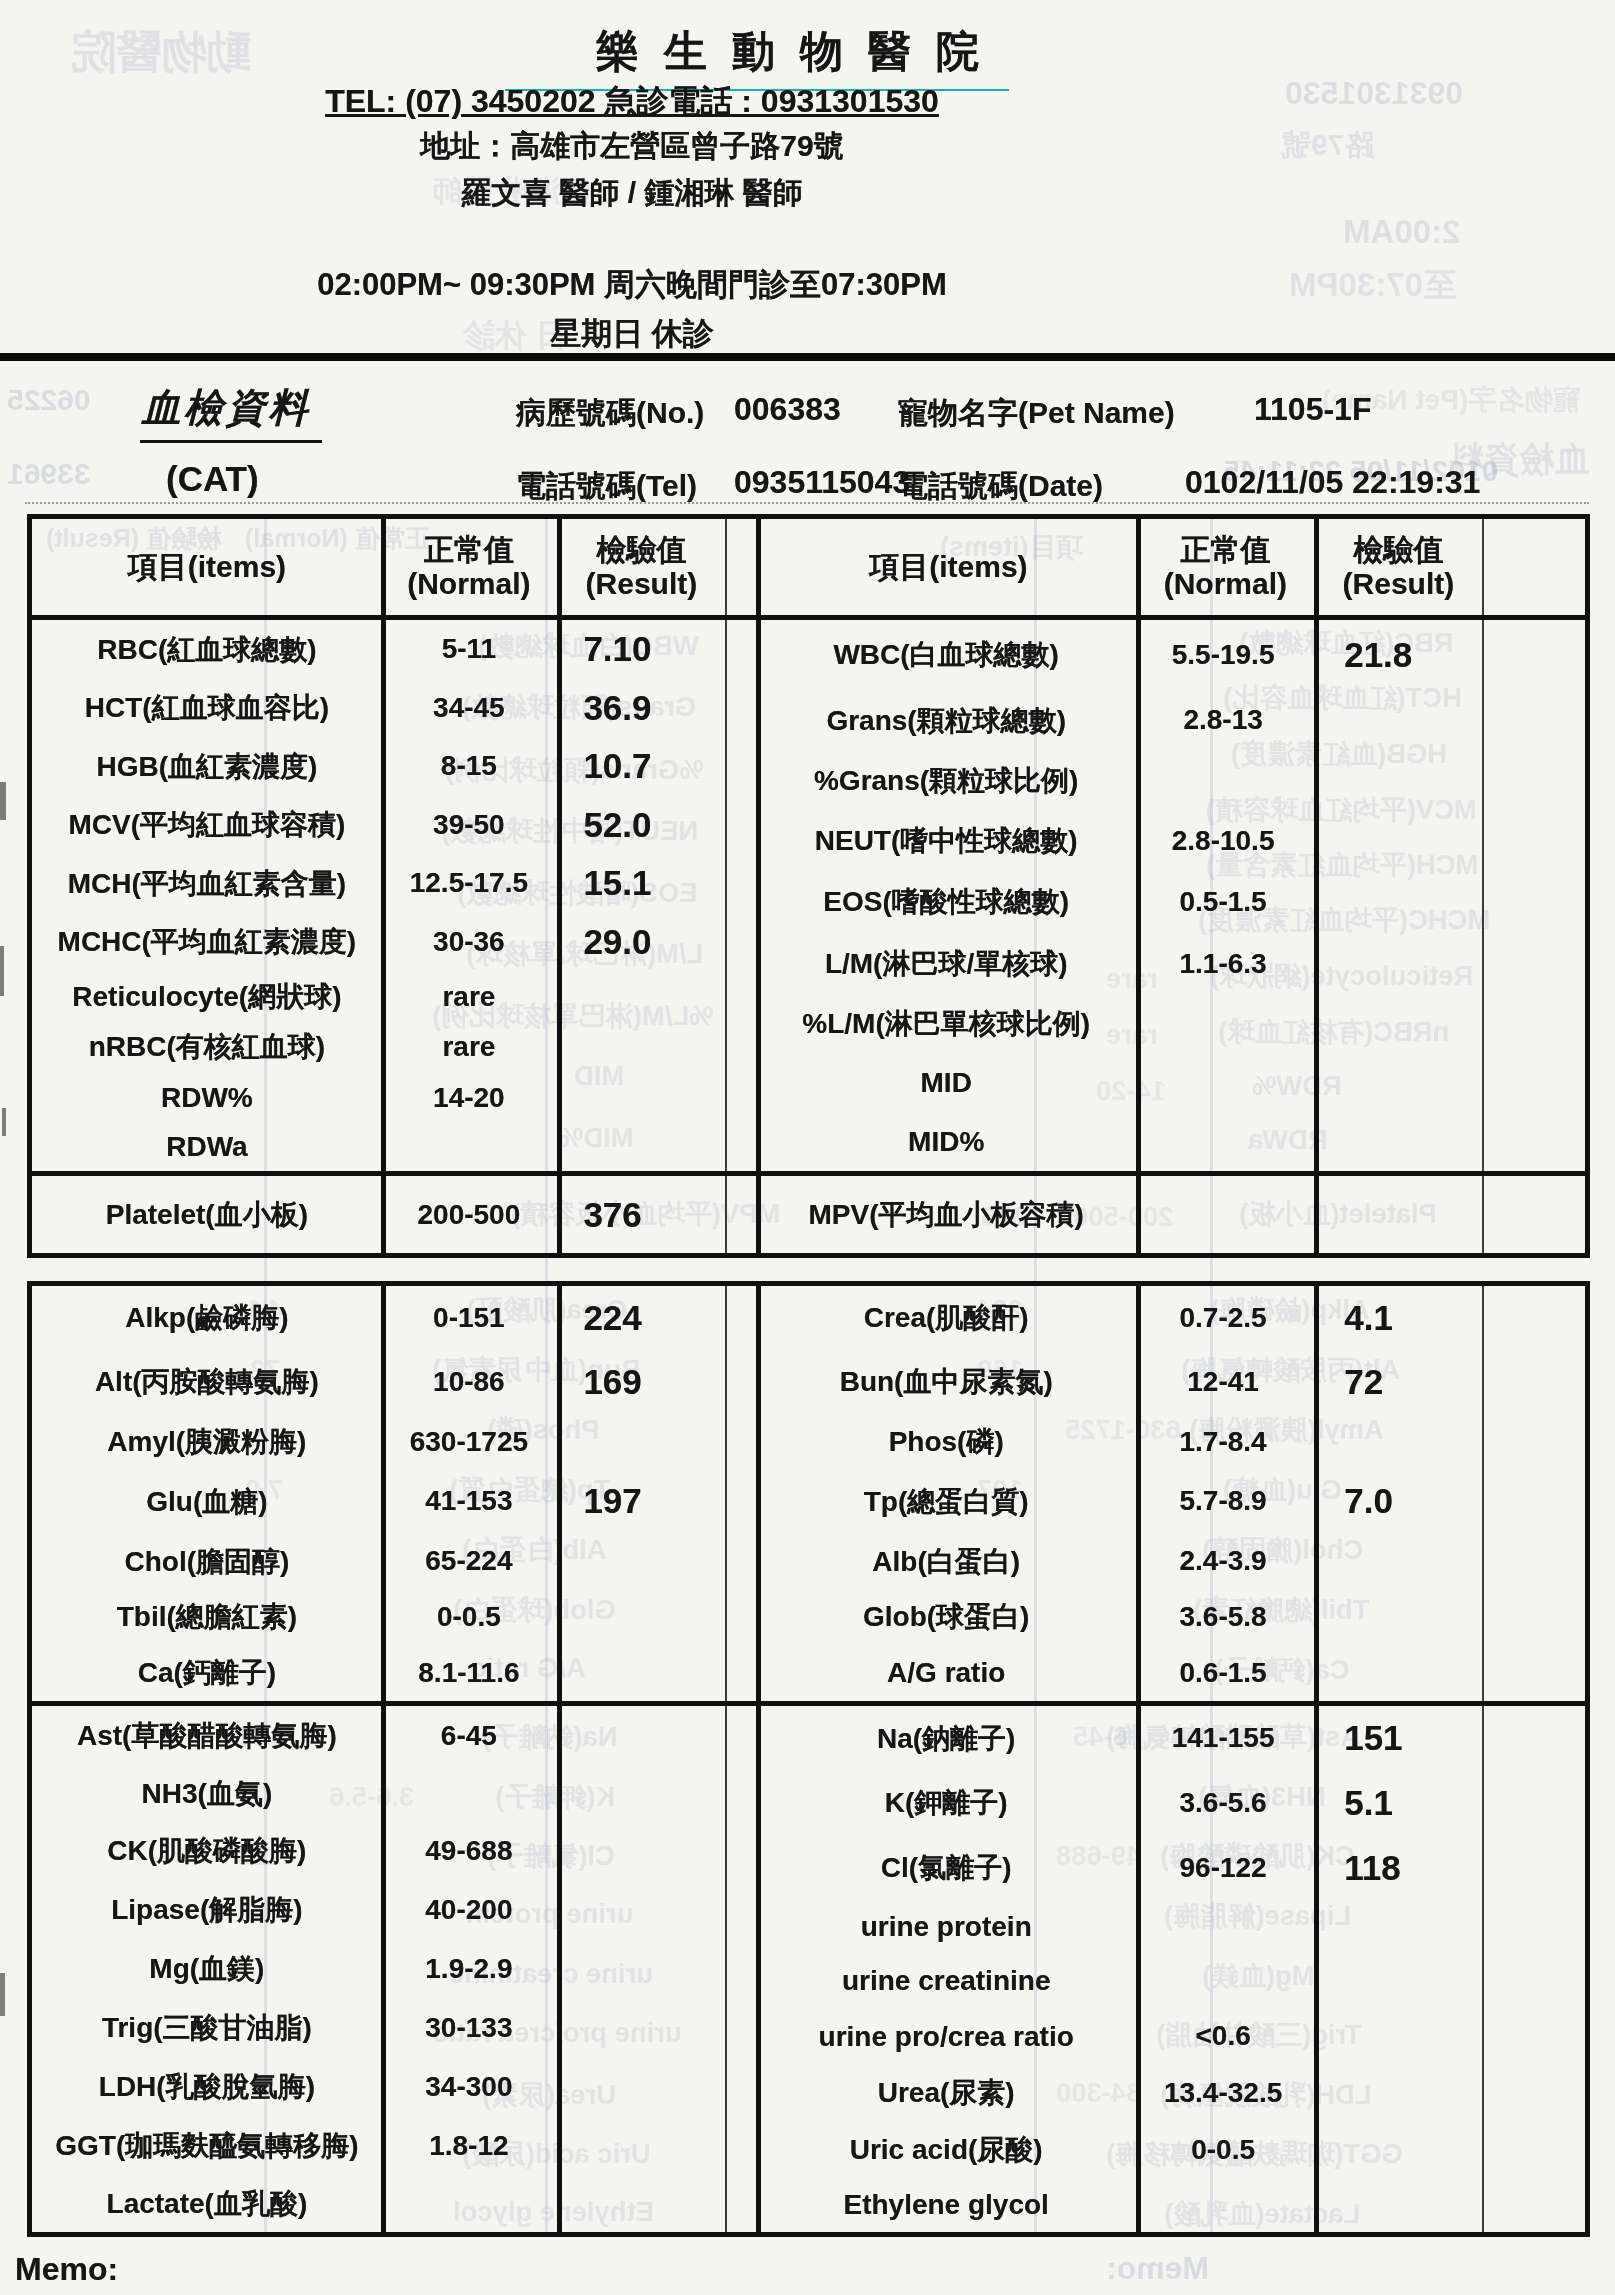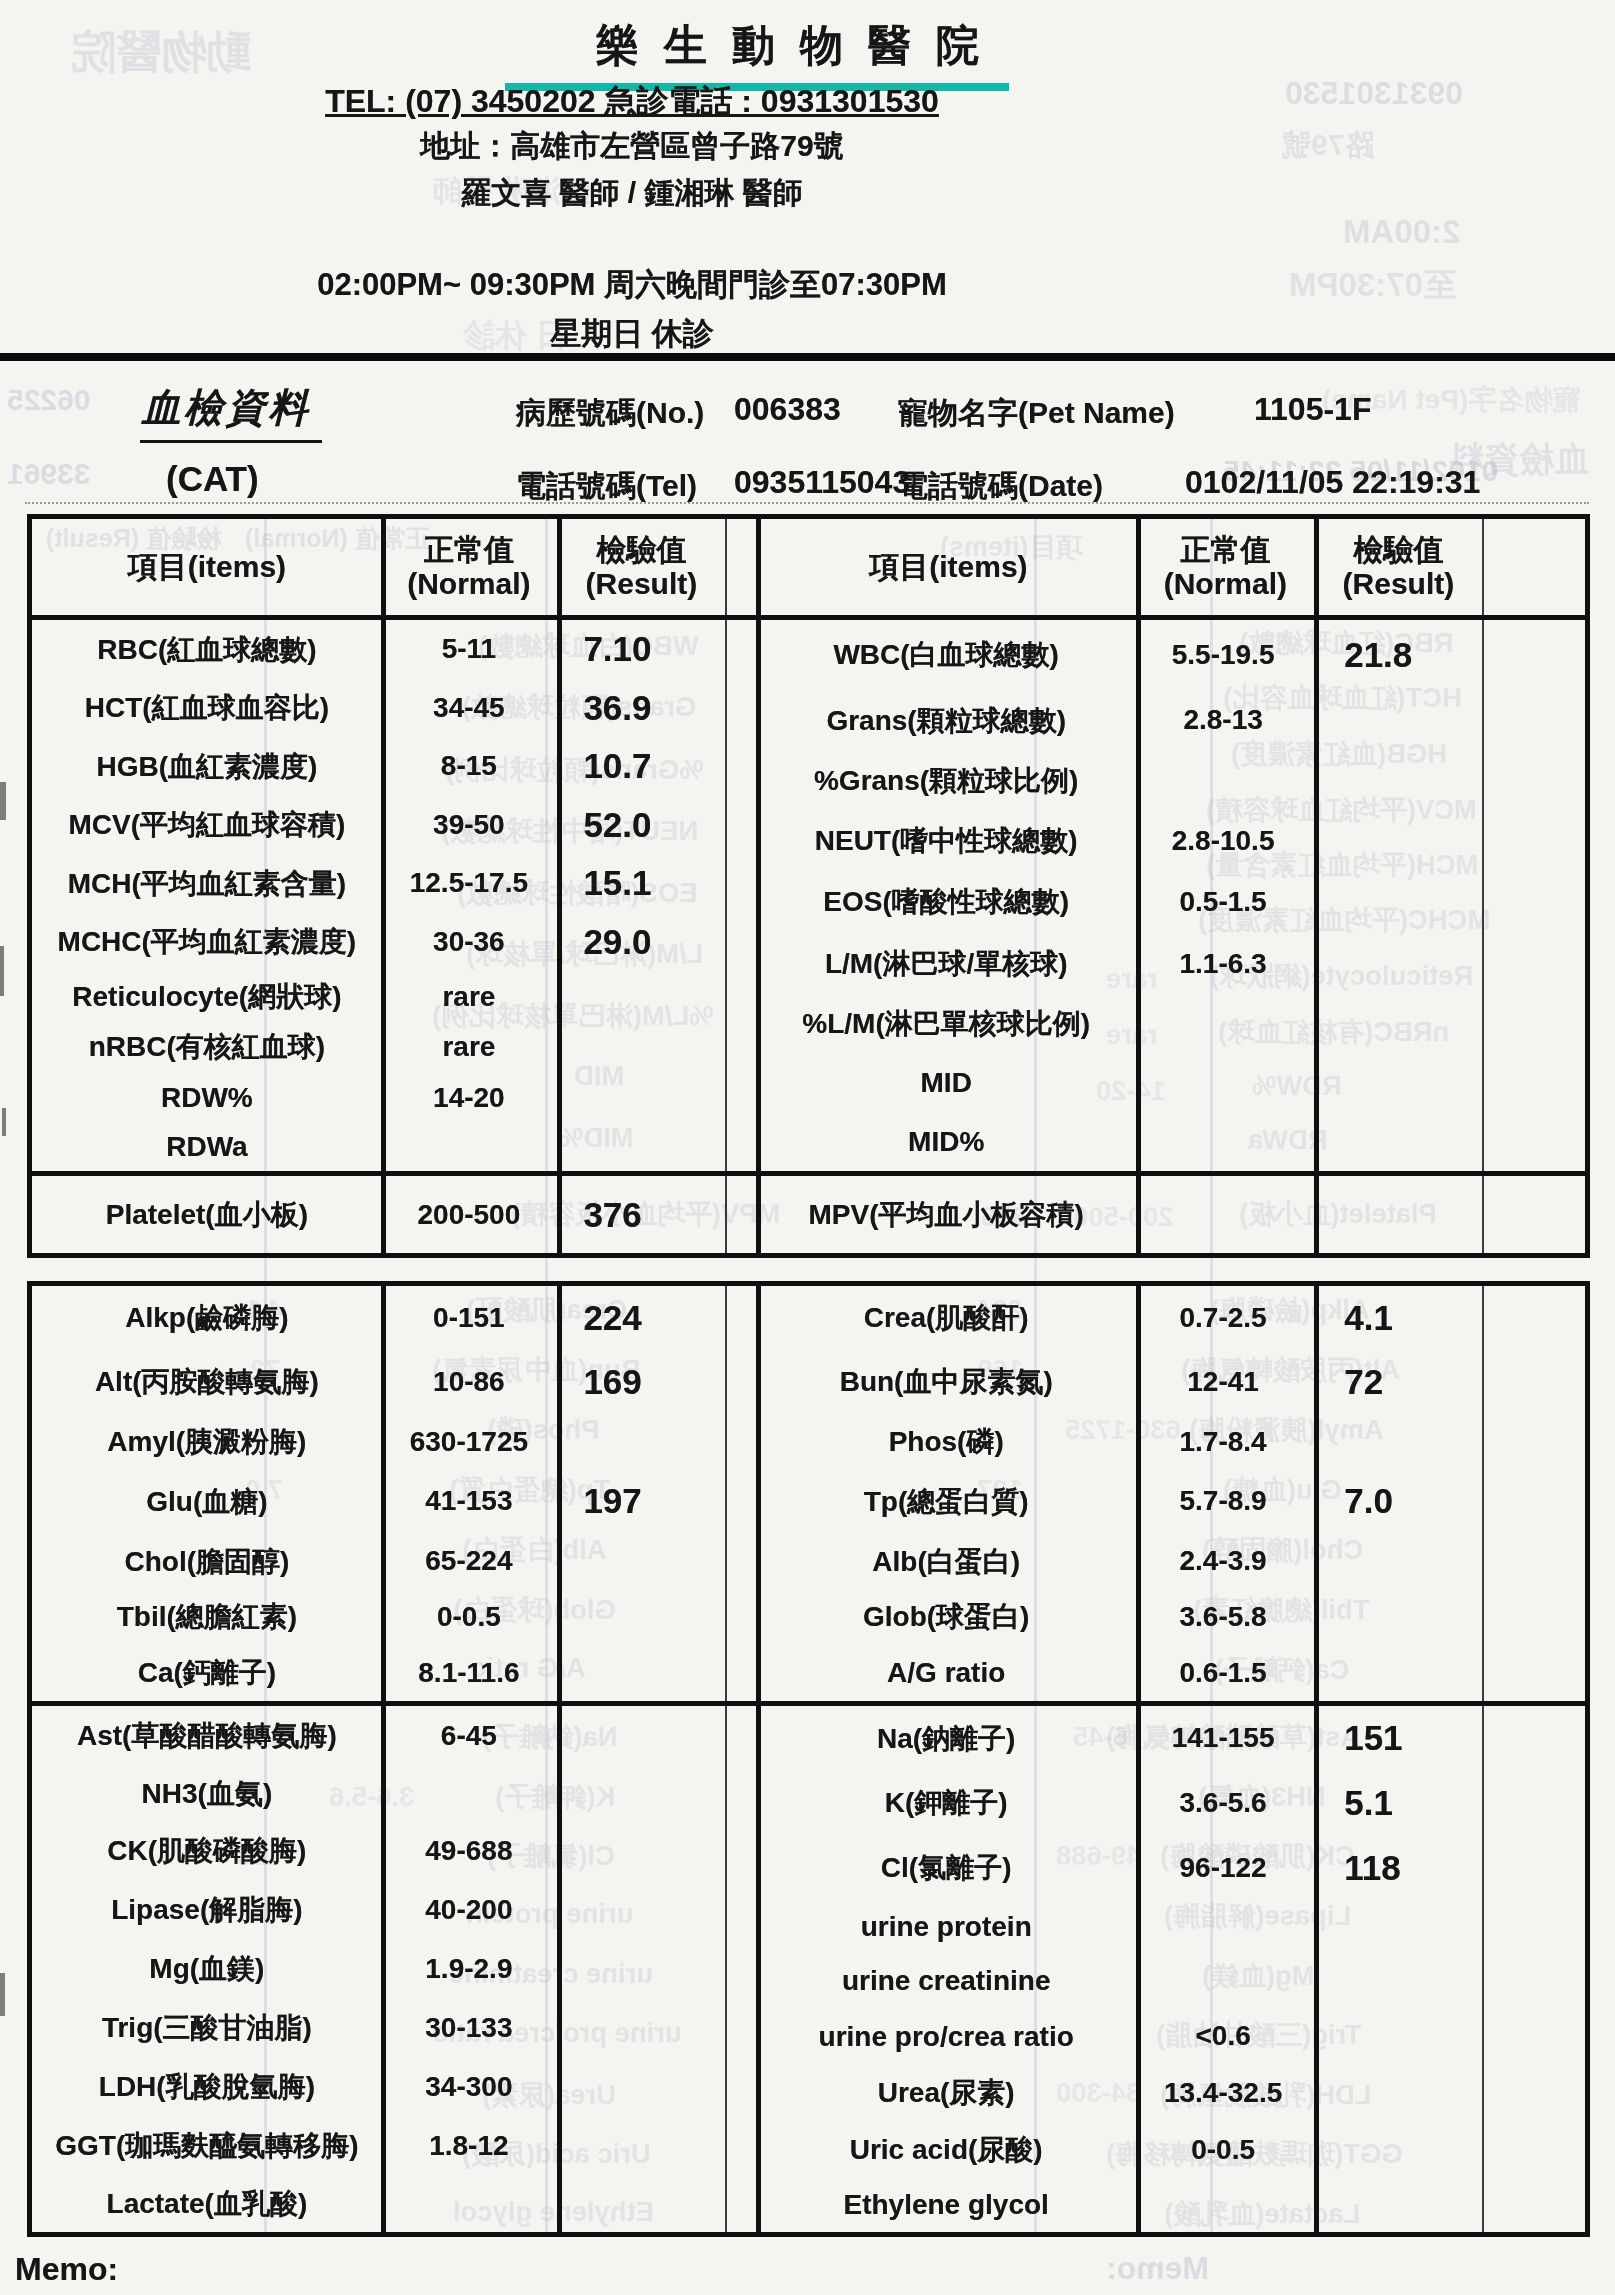--- a/index.html
+++ b/index.html
@@ -9,22 +9,22 @@
   .layer-main{position:absolute;inset:0;z-index:2;}
   .abs{position:absolute;}
   .bleed{position:absolute;transform:scaleX(-1);font-weight:700;color:#8e99b5;white-space:nowrap;}
   .bleedline{position:absolute;width:2.5px;background:rgba(125,140,180,.20);}
   .speck{position:absolute;background:#1c1c1c;opacity:.55;}
 
   
   .hdr-line{position:absolute;left:0;text-align:center;font-weight:700;white-space:nowrap;
             text-shadow:0 0 0.5px rgba(10,10,10,.55);}
   .title-wrap{top:16.6px;width:1514px;font-size:43px;}
-  .title-inner{display:inline-block;letter-spacing:25px;border-bottom:8px solid #14b8a6;
-               padding:0 5px 8.3px 91px;}
+  .title-inner{display:inline-block;letter-spacing:25px;border-bottom:2px solid #14b8a6;
+               padding:0 5px 8.3px 91px;margin-top:6px;}
   .tel-line{top:80px;width:1264px;font-size:32px;text-decoration:underline;}
   .addr-line{top:126px;width:1264px;font-size:30px;}
   .doc-line{top:173px;width:1264px;font-size:30px;}
   .hr1-line{top:218px;width:1264px;font-size:31px;}
   .hr2-line{top:264px;width:1264px;font-size:31px;}
   .sun-line{top:313px;width:1264px;font-size:31px;}
   .toprule{top:353px;left:0;width:1616px;height:7.5px;background:#0c0c0c;}
 
   
   .info-label{position:absolute;font-size:30px;font-weight:700;white-space:nowrap;

